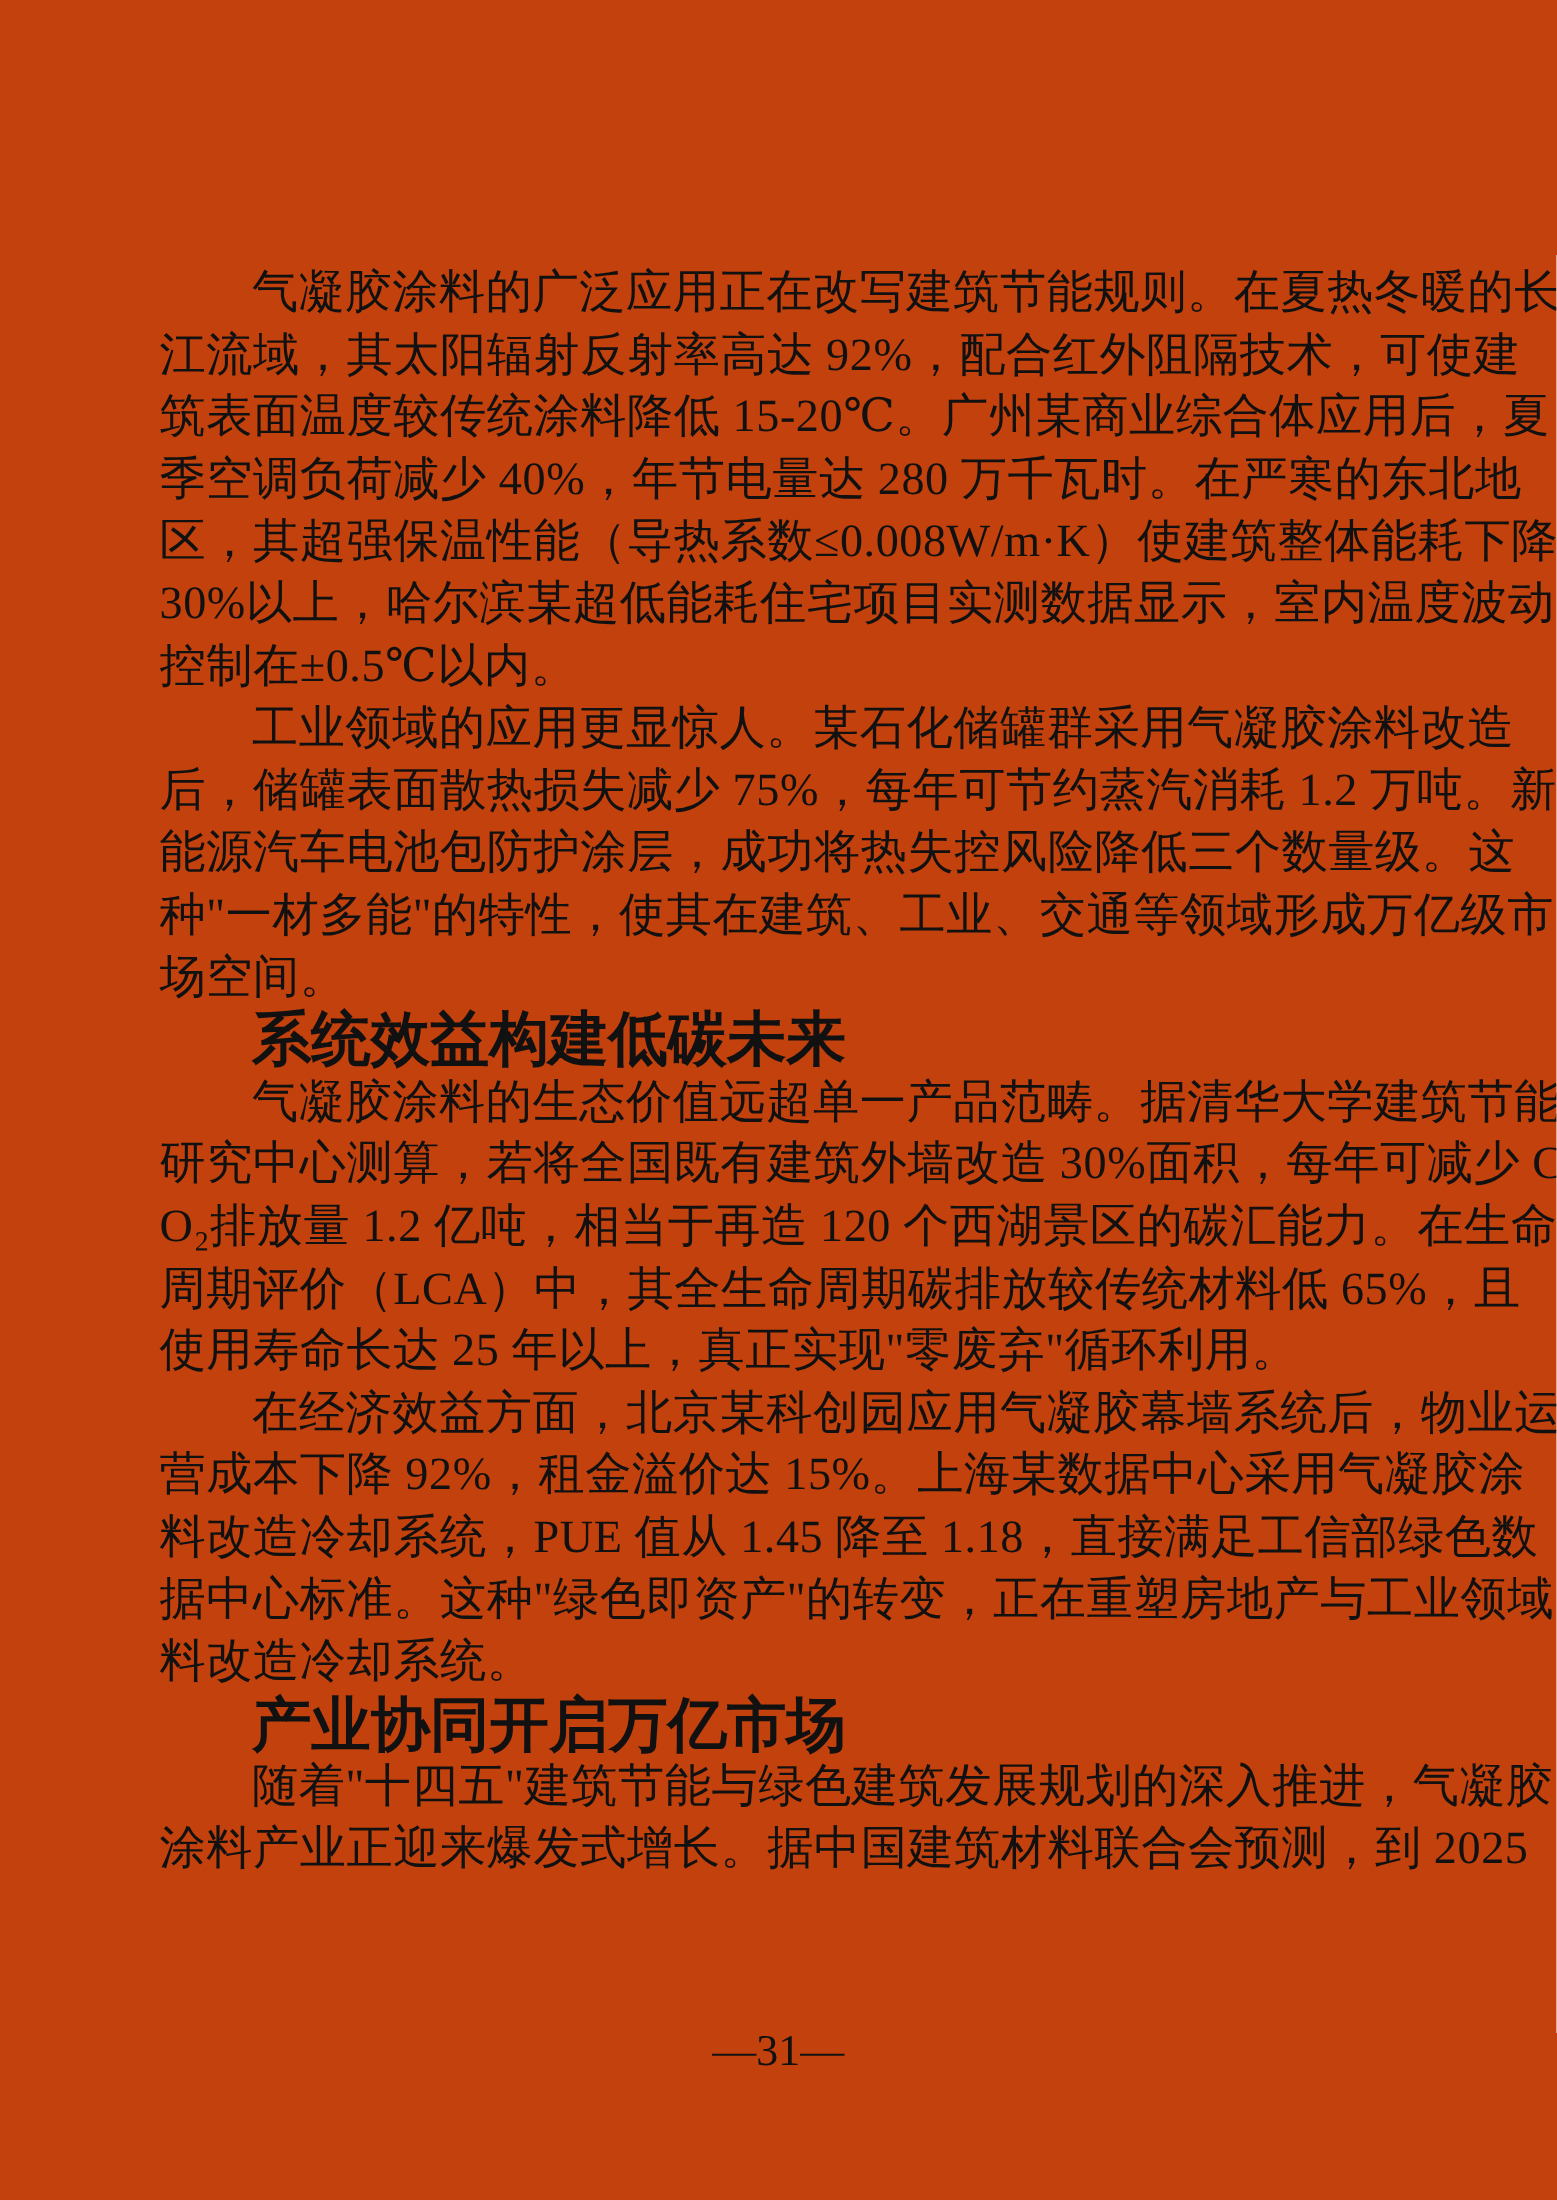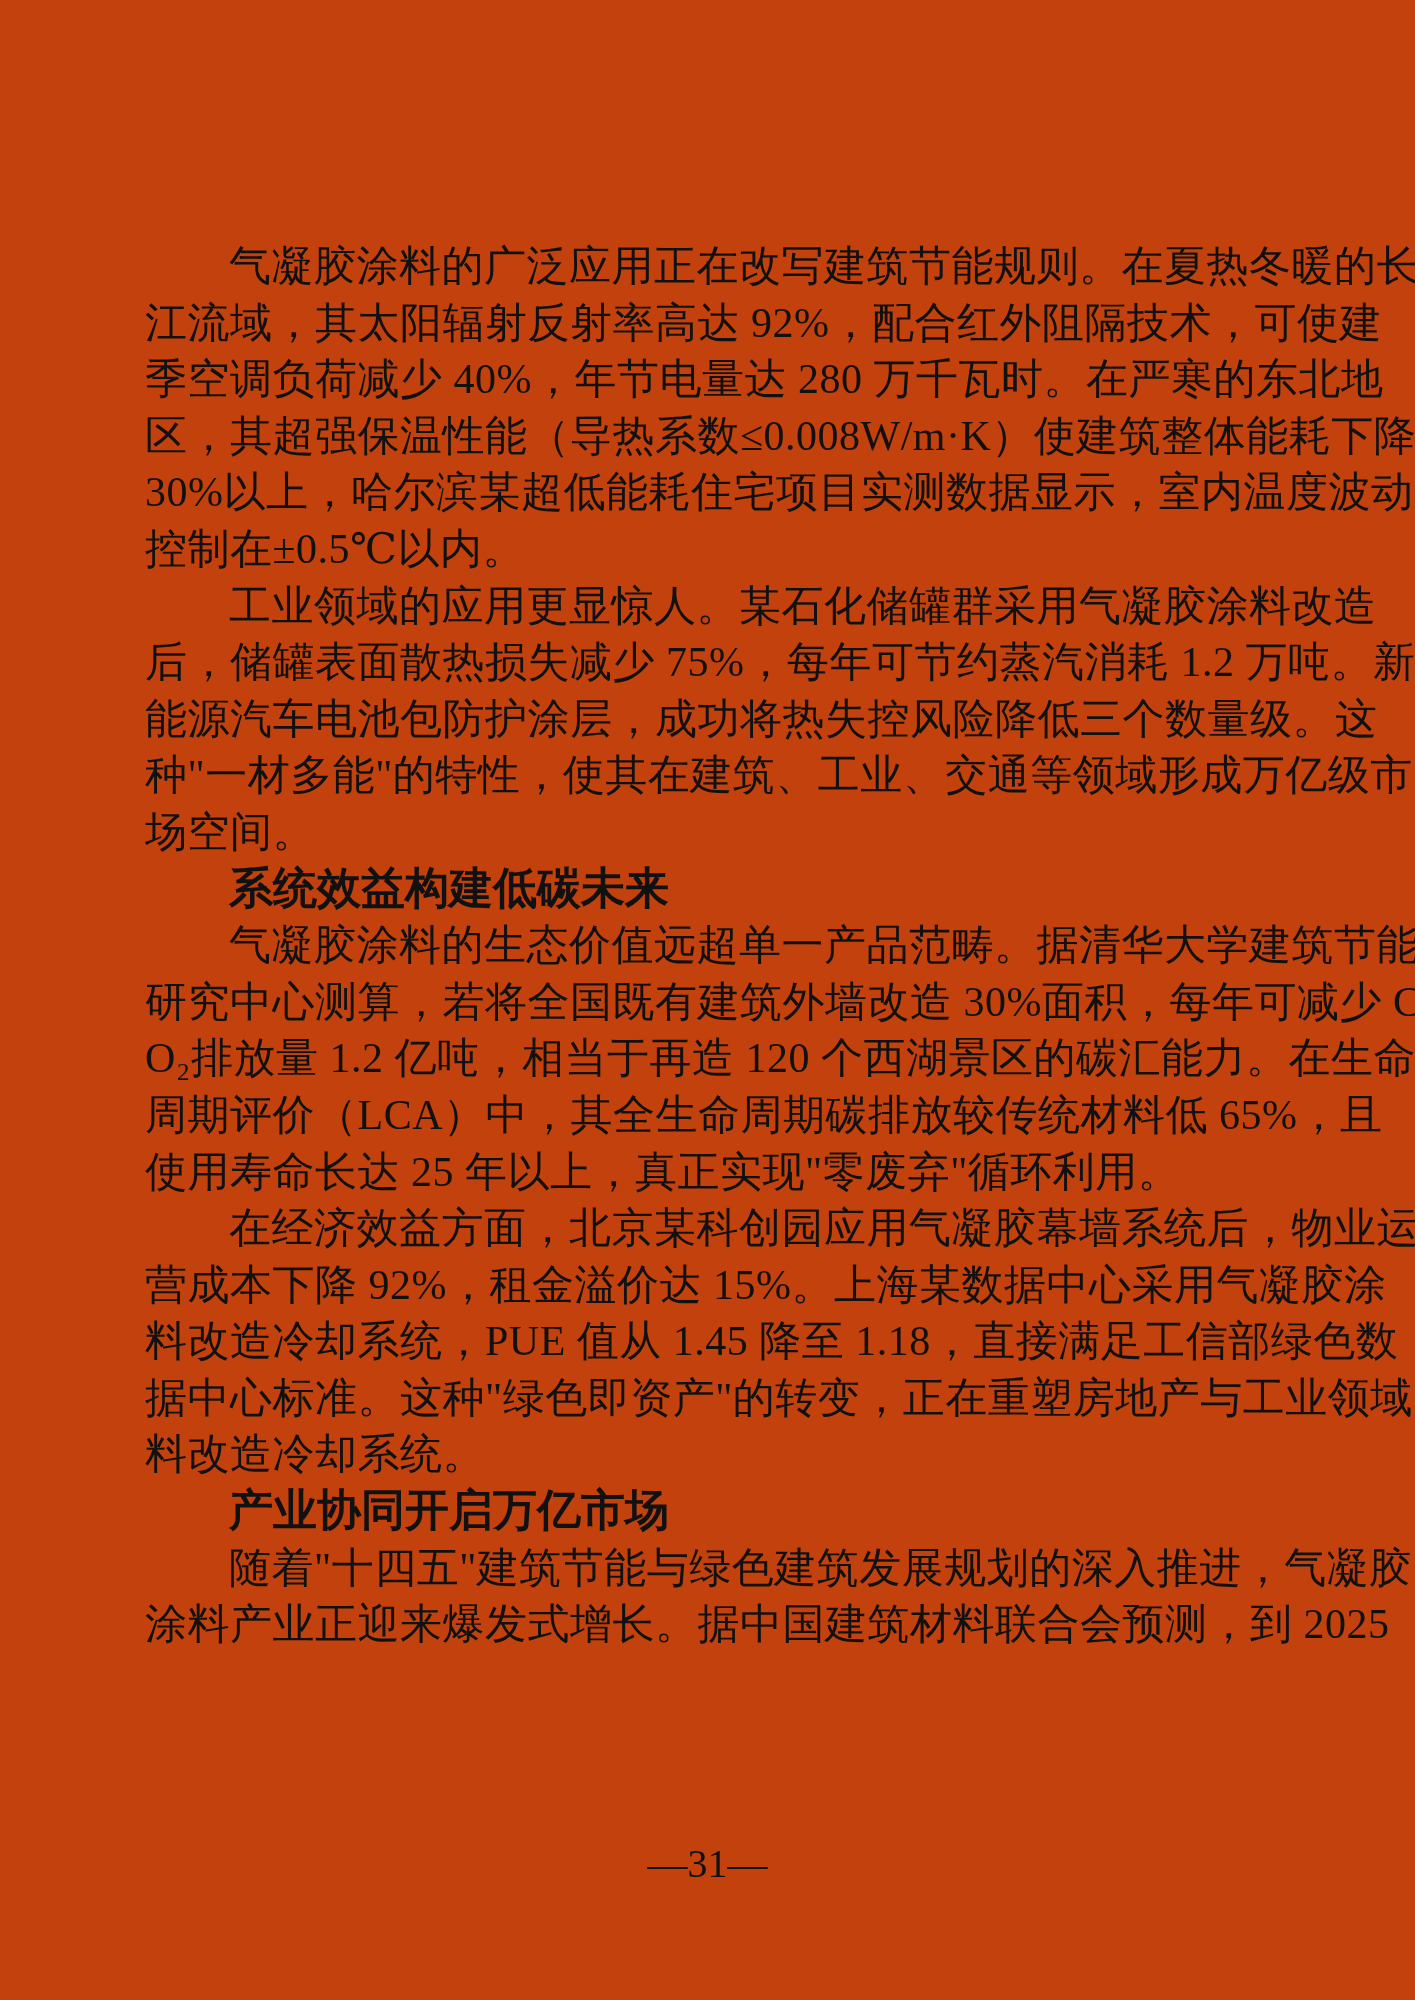--- a/index.html
+++ b/index.html
@@ -36,21 +36,21 @@
   .line.first {
     padding-left: 84px;
   }
   .line.last {
     text-align: left;
     text-align-last: left;
   }
   .heading {
     height: 56.6px;
     line-height: 56.6px;
-    font-size: 44px;
+    font-size: 54px;
     font-weight: bold;
     padding-left: 84px;
     white-space: nowrap;
     text-align: left;
   }
   .page-footer {
     position: absolute;
     left: 0;
     top: 1788px;
     width: 1415px;
@@ -63,20 +63,21 @@
 </style>
 </head>
 <body>
 
 <div class="page">
   <div class="text-block">
 
     <div>
       <div class="line first">气凝胶涂料的广泛应用正在改写建筑节能规则。在夏热冬暖的长</div>
       <div class="line">江流域，其太阳辐射反射率高达 92%，配合红外阻隔技术，可使建</div>
+      <div class="line">筑表面温度较传统涂料降低 15-20℃。广州某商业综合体应用后，夏</div>
       <div class="line">季空调负荷减少 40%，年节电量达 280 万千瓦时。在严寒的东北地</div>
       <div class="line">区，其超强保温性能（导热系数≤0.008W/m·K）使建筑整体能耗下降</div>
       <div class="line">30%以上，哈尔滨某超低能耗住宅项目实测数据显示，室内温度波动</div>
       <div class="line last">控制在±0.5℃以内。</div>
     </div>
 
     <div>
       <div class="line first">工业领域的应用更显惊人。某石化储罐群采用气凝胶涂料改造</div>
       <div class="line">后，储罐表面散热损失减少 75%，每年可节约蒸汽消耗 1.2 万吨。新</div>
       <div class="line">能源汽车电池包防护涂层，成功将热失控风险降低三个数量级。这</div>

